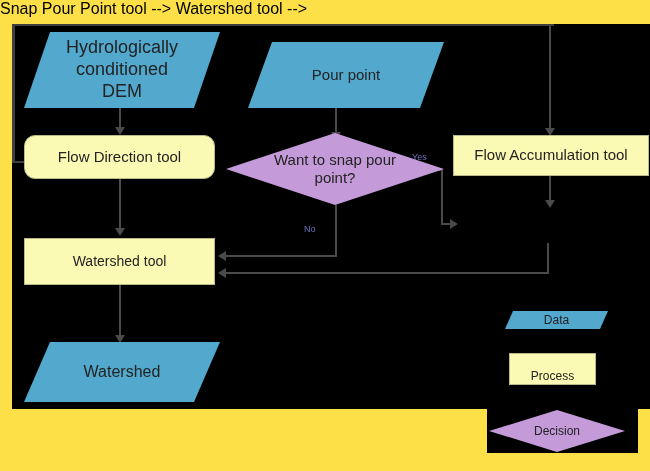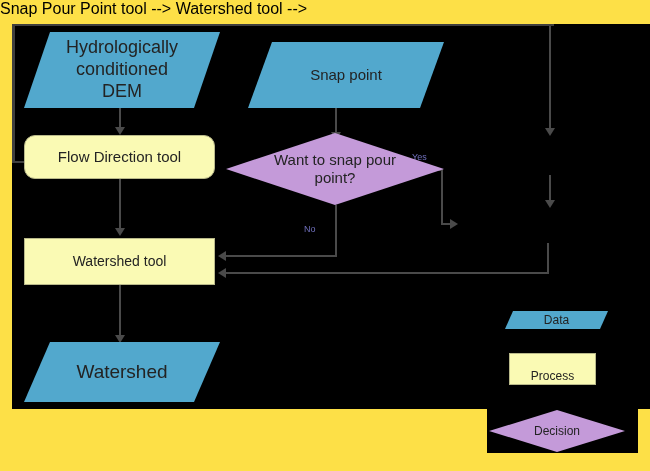--- a/index.html
+++ b/index.html
@@ -195,29 +195,32 @@
       <polygon points="26,0 196,0 170,76 0,76" fill="#52a8cd"></polygon>
     </svg>
     <div class="data-inner" style="font-size:18px; padding:0 34px;">Hydrologically conditioned DEM</div>
   </div>
 
   
   <div class="shape" style="left:248px; top:42px; width:196px; height:66px;">
     <svg width="196" height="66" style="position:absolute;left:0;top:0;">
       <polygon points="24,0 196,0 172,66 0,66" fill="#52a8cd"></polygon>
     </svg>
-    <div class="data-inner" style="font-size:15px;">Snap point</div>
+    <div class="data-inner" style="font-size:15px;">Pour point</div>
   </div>
 
   
   <div class="shape process" style="left:24px; top:135px; width:191px; height:44px; font-size:15px;border-radius:11px;">
     <span>Flow Direction tool</span>
   </div>
 
   
+  <div class="shape process" style="left:453px; top:135px; width:196px; height:41px; font-size:15px;">
+    <span>Flow Accumulation tool</span>
+  </div>
 
   
   <div class="shape" style="left:226px; top:133px; width:218px; height:72px;">
     <svg width="218" height="72" style="position:absolute;left:0;top:0;">
       <polygon points="109,0 218,36 109,72 0,36" fill="#c49ad9"></polygon>
     </svg>
     <div class="decision-inner" style="font-size:15px; padding:0 46px;">Want to snap pour point?</div>
   </div>
 
   
@@ -225,21 +228,21 @@
   
   <div class="shape process" style="left:24px; top:238px; width:191px; height:47px; font-size:14px;">
     <span>Watershed tool</span>
   </div>
 
   
   <div class="shape" style="left:24px; top:342px; width:196px; height:60px;">
     <svg width="196" height="60" style="position:absolute;left:0;top:0;">
       <polygon points="26,0 196,0 170,60 0,60" fill="#52a8cd"></polygon>
     </svg>
-    <div class="data-inner" style="font-size:19px;">Watershed</div>
+    <div class="data-inner" style="font-size:16px;">Watershed</div>
   </div>
 
   
 
   
   <div class="shape" style="left:505px; top:311px; width:103px; height:18px;">
     <svg width="103" height="18" style="position:absolute;left:0;top:0;">
       <polygon points="8,0 103,0 95,18 0,18" fill="#52a8cd"></polygon>
     </svg>
     <div class="data-inner lbl-legend">Data</div>

